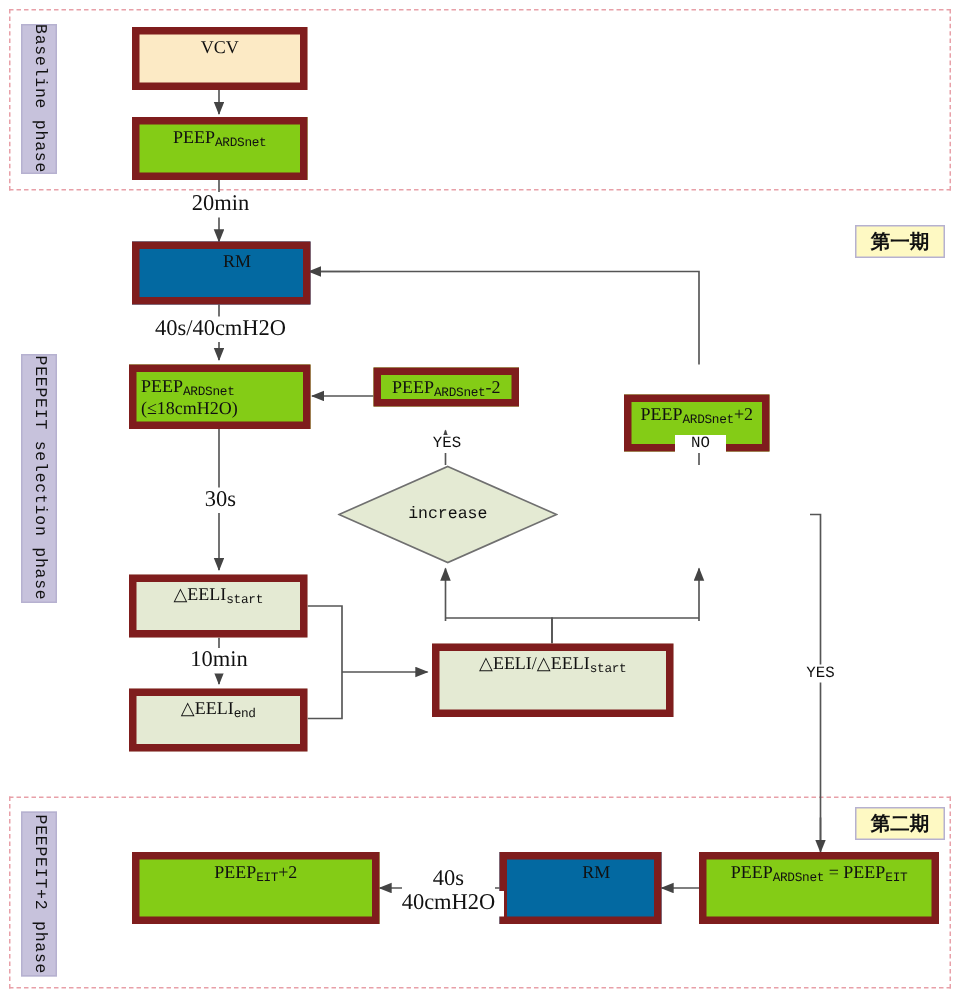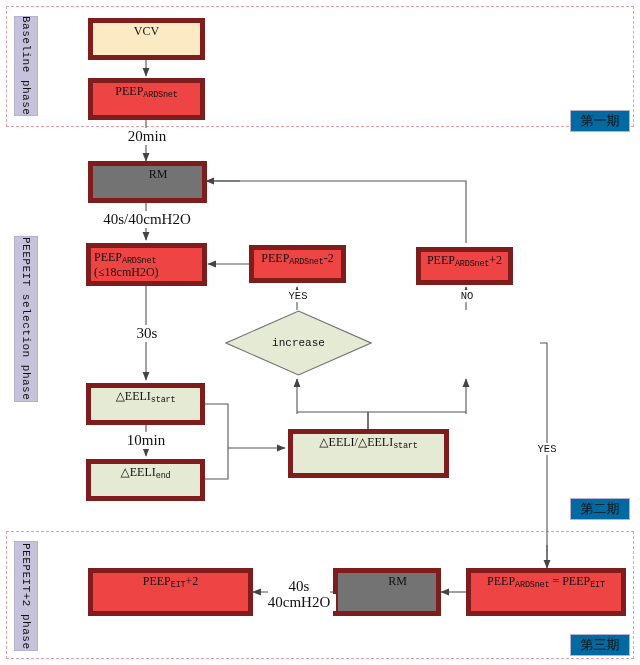--- a/index.html
+++ b/index.html
@@ -46,30 +46,31 @@
     text-orientation: mixed;
     font-family: "Liberation Mono", monospace;
     font-size: 11px;
     letter-spacing: 0.5px;
     color: #111;
     white-space: nowrap;
   }
   
   .stage-badge {
     position: absolute;
-    background: #0369a1;
+    background: #fef9c3;
     border: 1px solid #b6b1d0;
     box-sizing: border-box;
     display: flex;
     align-items: center;
     justify-content: center;
     font-family: "DejaVu Sans", sans-serif;
     font-size: 13px;
-    font-weight: normal;
-    color: #111;
+    font-weight: bold;
+    color: #111;
+    margin-top: 40px;
   }
   
   .node {
     position: absolute;
     box-sizing: border-box;
     border: 5px solid #7f1d1d;
     display: flex;
     align-items: flex-start;
     justify-content: center;
     text-align: center;
@@ -82,22 +83,22 @@
   .node .ln { display: block; white-space: nowrap; }
   .node sub {
     font-size: 8.5px;
     font-family: "Liberation Mono", monospace;
     vertical-align: baseline;
     position: relative;
     top: 2px;
     letter-spacing: -0.2px;
   }
   .fill-cream { background: #fceac5; }
-  .fill-blue  { background: #ef4444; }
-  .fill-pink  { background: #737373; padding-left: 24px; }
+  .fill-blue  { background: #84cc16; }
+  .fill-pink  { background: #0369a1; padding-left: 24px; }
   .fill-green { background: #e4ead3; }
 
   
   .diamond {
     position: absolute;
   }
   .diamond .dlabel {
     position: absolute;
     left: 0; top: 0;
     width: 100%; height: 100%;
@@ -204,25 +205,25 @@
 
   <div class="node fill-pink" style="left:88px; top:161px; width:119px; height:42px;">
     <span class="ln">RM</span>
   </div>
 
   <div class="node fill-blue" style="left:86px; top:243px; width:121px; height:43px; flex-direction:column;">
     <span class="ln"><span>PEEP</span><sub>ARDSnet</sub></span>
     <span class="ln">(≤18cmH2O)</span>
   </div>
 
-  <div class="node fill-blue" style="left:249px; top:245px; width:97px; height:38px;">
+  <div class="node fill-blue" style="left:249px; top:245px; width:97px; height:26px;">
     <span class="ln"><span>PEEP</span><sub>ARDSnet</sub><span>-2</span></span>
   </div>
 
-  <div class="node fill-blue" style="left:416px; top:247px; width:97px; height:38px;">
+  <div class="node fill-blue" style="left:416px; top:263px; width:97px; height:38px;">
     <span class="ln"><span>PEEP</span><sub>ARDSnet</sub><span>+2</span></span>
   </div>
 
   <div class="node fill-green" style="left:86px; top:383px; width:119px; height:42px;">
     <span class="ln"><span>△EELI</span><sub>start</sub></span>
   </div>
 
   <div class="node fill-green" style="left:86px; top:459px; width:119px; height:42px;">
     <span class="ln"><span>△EELI</span><sub>end</sub></span>
   </div>

